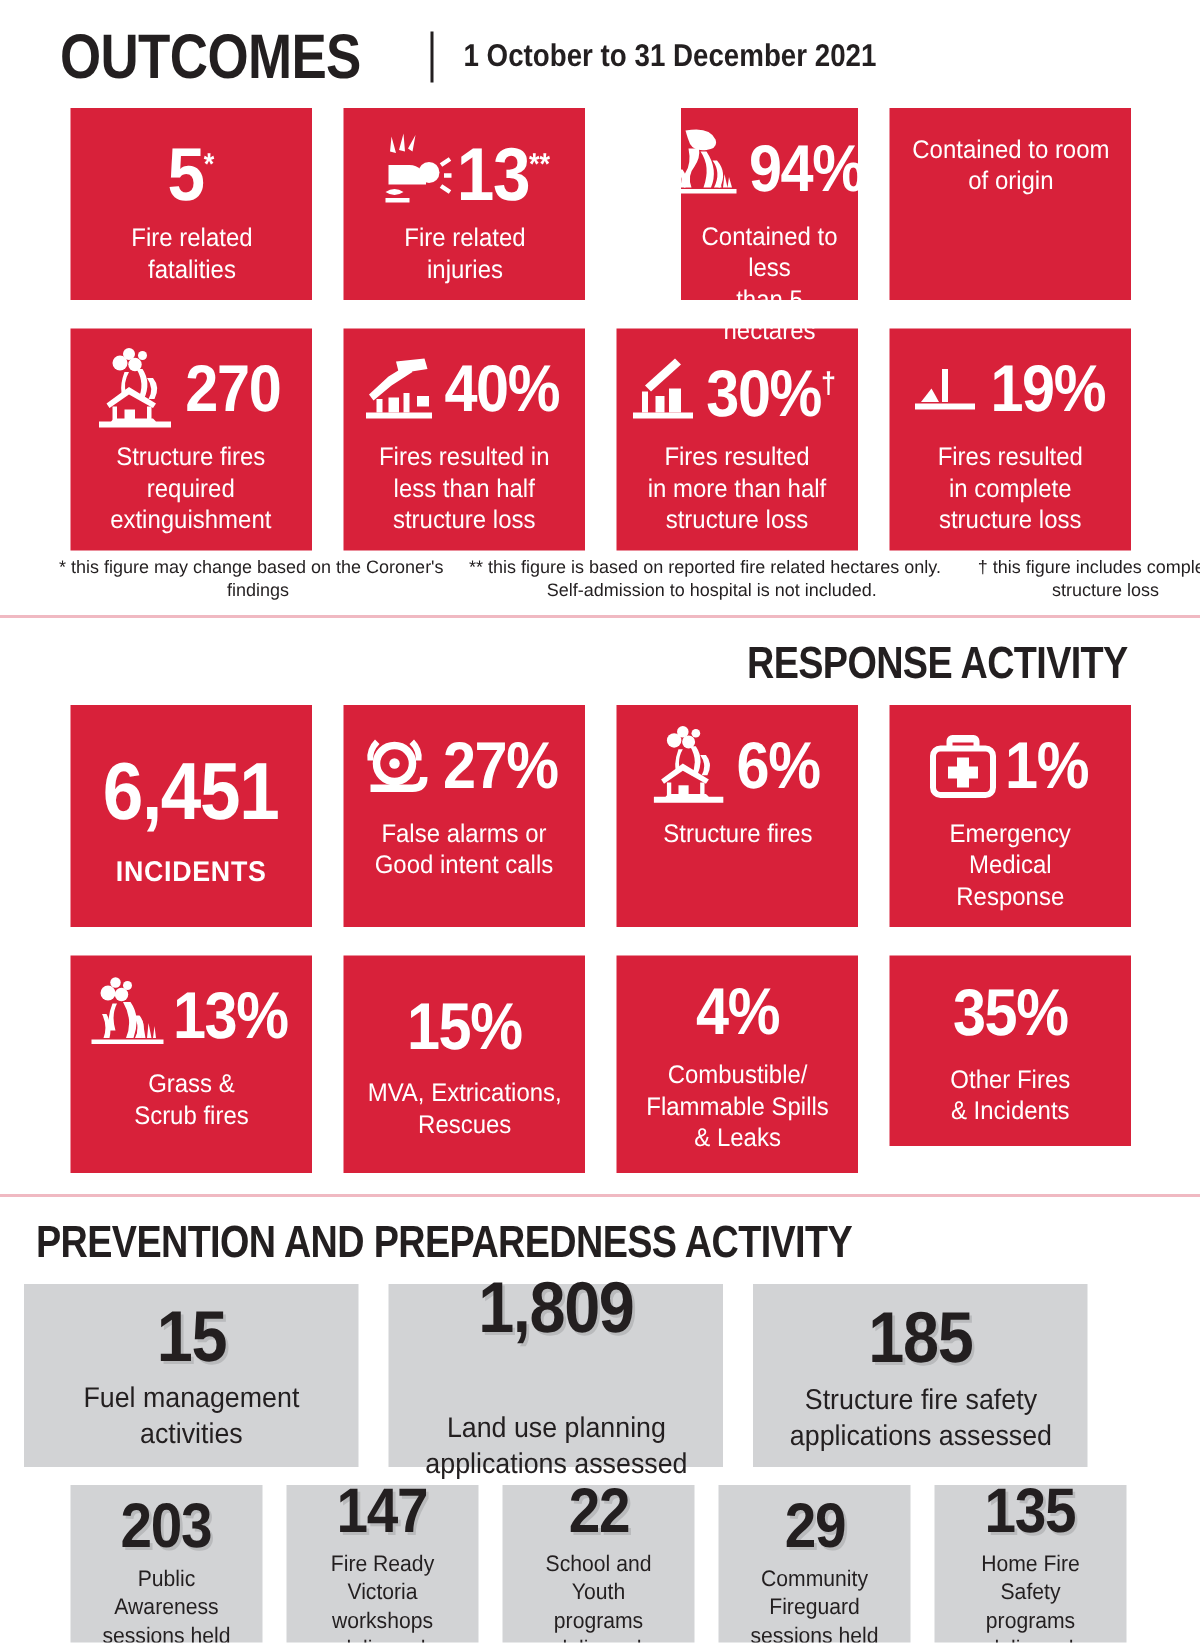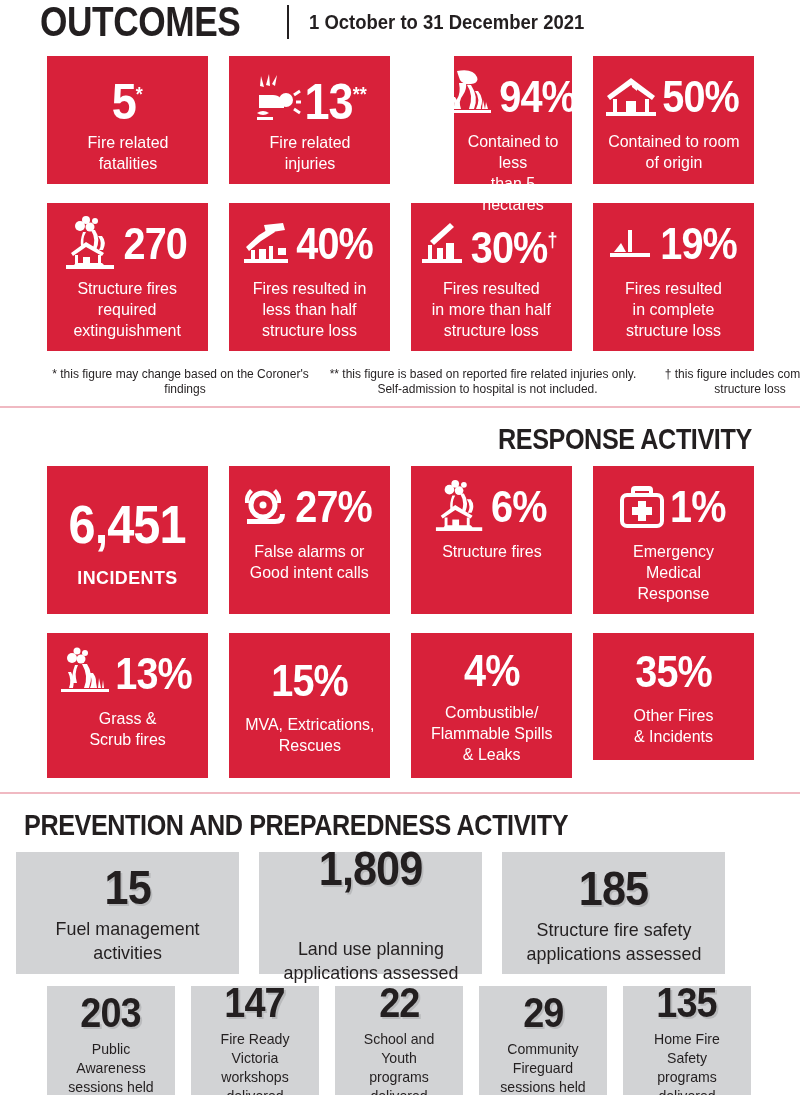--- a/index.html
+++ b/index.html
@@ -108,43 +108,43 @@
     color:#231f20;
     text-shadow:2px 2px 0 #b9babc;
   }
   .card.grey .caption{color:#231f20;}
 
   
   .footnotes{
     position:relative;
     display:grid;
     grid-template-columns:275px 330px 195px;
-    padding-left:43px;
-    margin-top:16px;
+    padding-left:30px;
+    margin-top:4px;
   }
   .fn{
     font-family:"Liberation Sans Narrow","Liberation Sans",sans-serif;
     font-size:12px;line-height:15px;
     color:#231f20;
     text-indent:-9px;padding-left:9px;
   }
   .fn.center{text-align:center;}
 
   .rule{
     height:2px;background:#f0b9c2;
     margin:10px 0 0 0;
     width:100%;
   }
 </style>
 </head>
 <body>
 
 <div class="page">
 
-  <div class="section-head" style="padding-top:0;">
+  <div class="section-head" style="padding-top:16px;">
     <div class="sect-title big-title">OUTCOMES</div>
     <div class="title-divider"></div>
     <div class="title-sub">1 October to 31 December 2021</div>
   </div>
 
   <div class="grid" style="margin-top:12px;">
 
     <div class="card" style="height:128px;">
       <div class="topline">
         <div class="stat big"><span>5</span><span class="sup">*</span></div>
@@ -181,32 +181,20 @@
             <path d="M38 31 l2 9 h-3 z M41 33 l2 7 h-3 z M35 33 l1 7 h-2 z"></path>
             <rect x="4" y="41" width="42" height="3"></rect>
           </svg>
         </div>
         <div class="stat">94%</div>
       </div>
       <div class="caption">Contained to less<br>than 5 hectares</div>
     </div>
 
     <div class="card" style="height:128px;">
-      <div class="topline">
-        <div class="icon">
-          <svg width="54" height="44" viewBox="0 0 54 44" fill="#fff">
-            <path d="M27 3 L51 21 L48 25 L27 10 L6 25 L3 21 Z"></path>
-            <path d="M9 24 h4 v13 h-4 z M41 24 h4 v13 h-4 z"></path>
-            <path d="M22 26 h10 v11 h-10 z"></path>
-            <path d="M28 11 h5 v5 l-5 -4 z"></path>
-            <rect x="2" y="37" width="50" height="4"></rect>
-          </svg>
-        </div>
-        <div class="stat">50%</div>
-      </div>
       <div class="caption">Contained to room<br>of origin</div>
     </div>
   </div>
 
   <div class="grid" style="margin-top:19px;">
 
     <div class="card" style="height:148px;">
       <div class="topline">
         <div class="icon">
           <svg width="56" height="58" viewBox="0 0 56 58" fill="#fff">
@@ -271,21 +259,21 @@
           </svg>
         </div>
         <div class="stat">19%</div>
       </div>
       <div class="caption">Fires resulted<br>in complete<br>structure loss</div>
     </div>
   </div>
 
   <div class="footnotes">
     <div class="fn center">* this figure may change based on the Coroner's findings</div>
-    <div class="fn center">** this figure is based on reported fire related injuries only. Self-admission to hospital is not included.</div>
+    <div class="fn center">** this figure is based on reported fire related hectares only. Self-admission to hospital is not included.</div>
     <div class="fn center">† this figure includes complete structure loss</div>
   </div>
 
   <div class="rule" style="margin-top:9px;"></div>
 
   <div class="section-head" style="padding-top:14px;justify-content:flex-end;">
     <div class="sect-title">RESPONSE ACTIVITY</div>
   </div>
 
   <div class="grid" style="margin-top:10px;">

